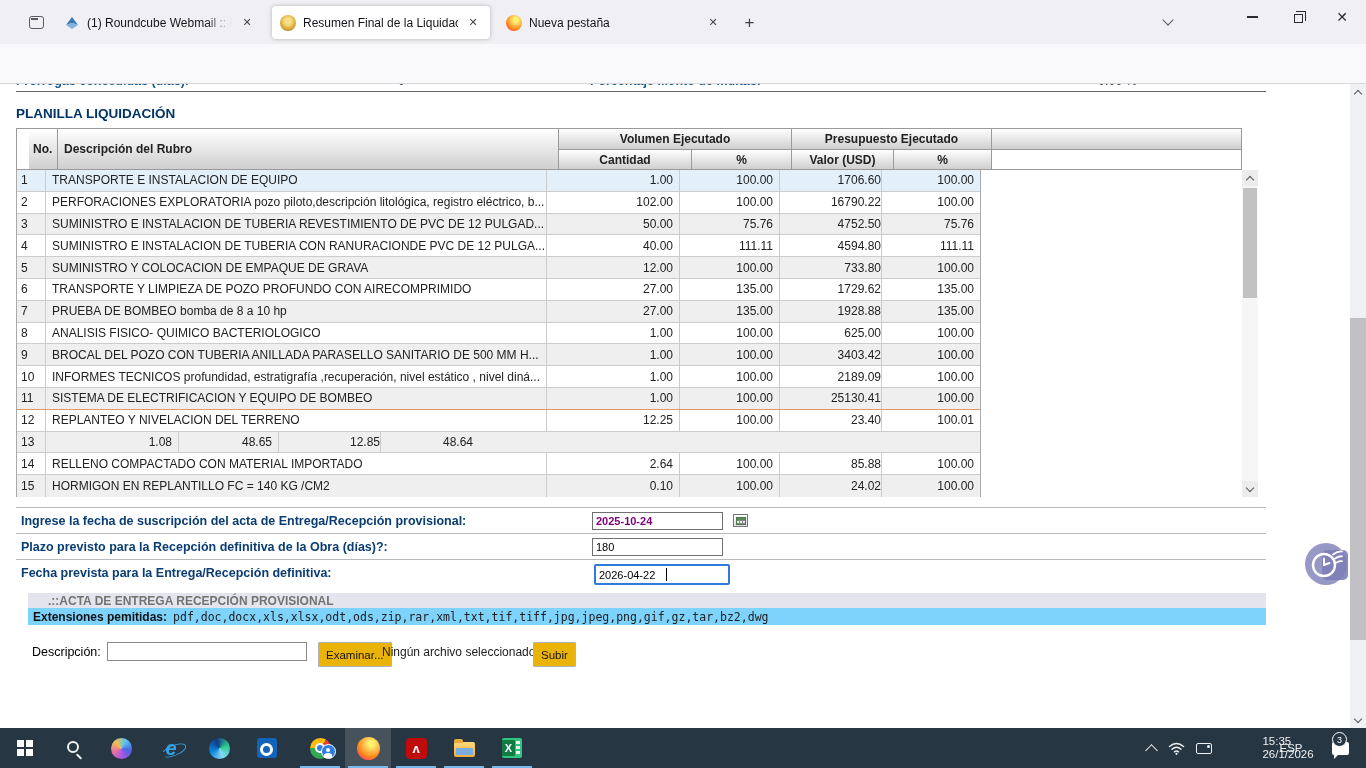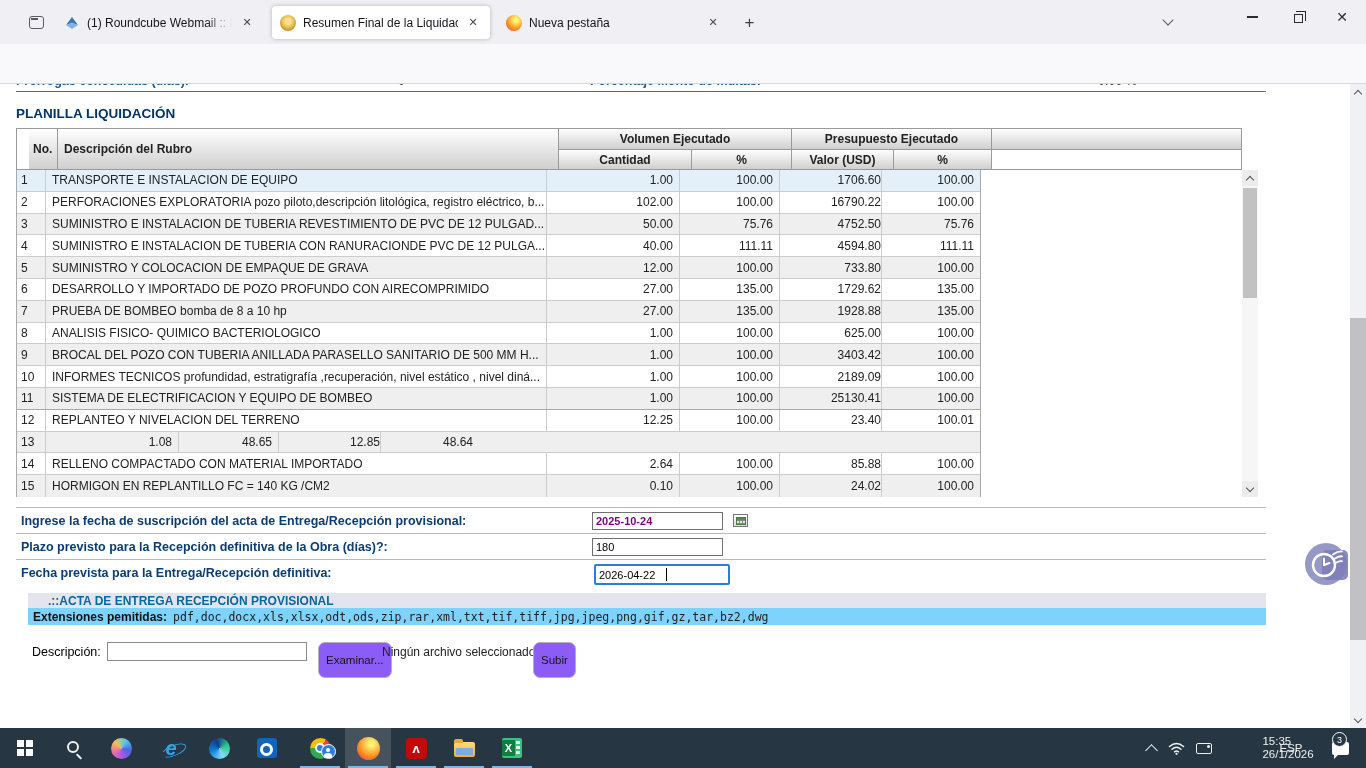--- a/index.html
+++ b/index.html
@@ -108,28 +108,28 @@
   .finput.focus { left:578px; width:136px; height:21px; border:2px solid #2f7bd9; border-radius:2px; }
   .caret { position:absolute; left:650px; top:8px; width:1.4px; height:13px; background:#000; }
   .cal-btn { position:absolute; left:717px; top:6px; width:15px; height:13px; border:1px solid #777; background:linear-gradient(#fff,#dcdcdc); display:flex; align-items:center; justify-content:center; }
   .cal-grid { width:10px; height:8px; border:1px solid #4a7a4a; background:
     linear-gradient(#5a8a5a 0 2px, transparent 2px),
     repeating-linear-gradient(90deg, transparent 0 2.2px, #888 2.2px 3.2px),
     repeating-linear-gradient(transparent 0 2.2px, #888 2.2px 3.2px); }
 
   
   .acta-bar { position:absolute; left:28px; top:509px; width:1238px; height:15px; background:#e4e4ee; display:flex; align-items:center; }
-  .acta-bar .t { margin-left:20px; font-size:12px; font-weight:bold; color:#0369a1; }
+  .acta-bar .t { margin-left:20px; font-size:12px; font-weight:bold; color:#737373; }
   .ext-bar { position:absolute; left:28px; top:524px; width:1238px; height:17px; background:#7dd3fc; display:flex; align-items:center; }
   .ext-bar .l { margin-left:5px; font-size:12px; font-weight:bold; color:#111; }
   .ext-bar .v { margin-left:6px; font-size:11.5px; font-family:"DejaVu Sans Mono",monospace; color:#222; }
   .uprow { position:absolute; left:0; top:552px; width:1300px; height:22px; font-size:12.5px; color:#000;margin-top:6px; }
   .uprow .dlabel { position:absolute; left:32px; top:3px; }
   .up-input { position:absolute; left:107px; top:0; width:200px; height:19px; border:1px solid #8a8a8a; background:#fff; padding:0 3px; font-size:12px; }
-  .fbtn { position:absolute; top:0; height:36px; background:#8b5cf6; border:1px solid #b1b1b9; border-radius:7px; font-size:11.5px; color:#15141a; font-family:"Liberation Sans",sans-serif; padding:0 7px; }
+  .fbtn { position:absolute; top:0; height:25px; background:#eab308; border:1px solid #b1b1b9; border-radius:1px; font-size:11.5px; color:#15141a; font-family:"Liberation Sans",sans-serif; padding:0 7px; }
   .btn-browse { left:318px; }
   .btn-submit { left:533px; }
   .nofile { position:absolute; left:382px; top:3px; font-size:12px; color:#222; }
 
   
   .page-sb { position:absolute; left:1350px; top:0; width:16px; height:644px; background:#f0f1f4; }
   .page-sb .sb-arrow { background:#f0f1f4; }
   .page-thumb { position:absolute; left:0; top:234px; width:16px; height:322px; background:#c1c1c5; }
 
   
@@ -316,21 +316,21 @@
         <div class="trow alt">
     <span class="c-no">5</span>
     <span class="c-desc">SUMINISTRO Y COLOCACION DE EMPAQUE DE GRAVA</span>
     <span class="c-cant">12.00</span>
     <span class="c-p1">100.00</span>
     <span class="c-val">733.80</span>
     <span class="c-p2">100.00</span>
   </div>
         <div class="trow">
     <span class="c-no">6</span>
-    <span class="c-desc">DESARROLLO Y IMPORTADO DE POZO PROFUNDO CON AIRECOMPRIMIDO</span>
+    <span class="c-desc">TRANSPORTE Y LIMPIEZA DE POZO PROFUNDO CON AIRECOMPRIMIDO</span>
     <span class="c-cant">27.00</span>
     <span class="c-p1">135.00</span>
     <span class="c-val">1729.62</span>
     <span class="c-p2">135.00</span>
   </div>
         <div class="trow alt">
     <span class="c-no">7</span>
     <span class="c-desc">PRUEBA DE BOMBEO bomba de 8 a 10 hp</span>
     <span class="c-cant">27.00</span>
     <span class="c-p1">135.00</span>

